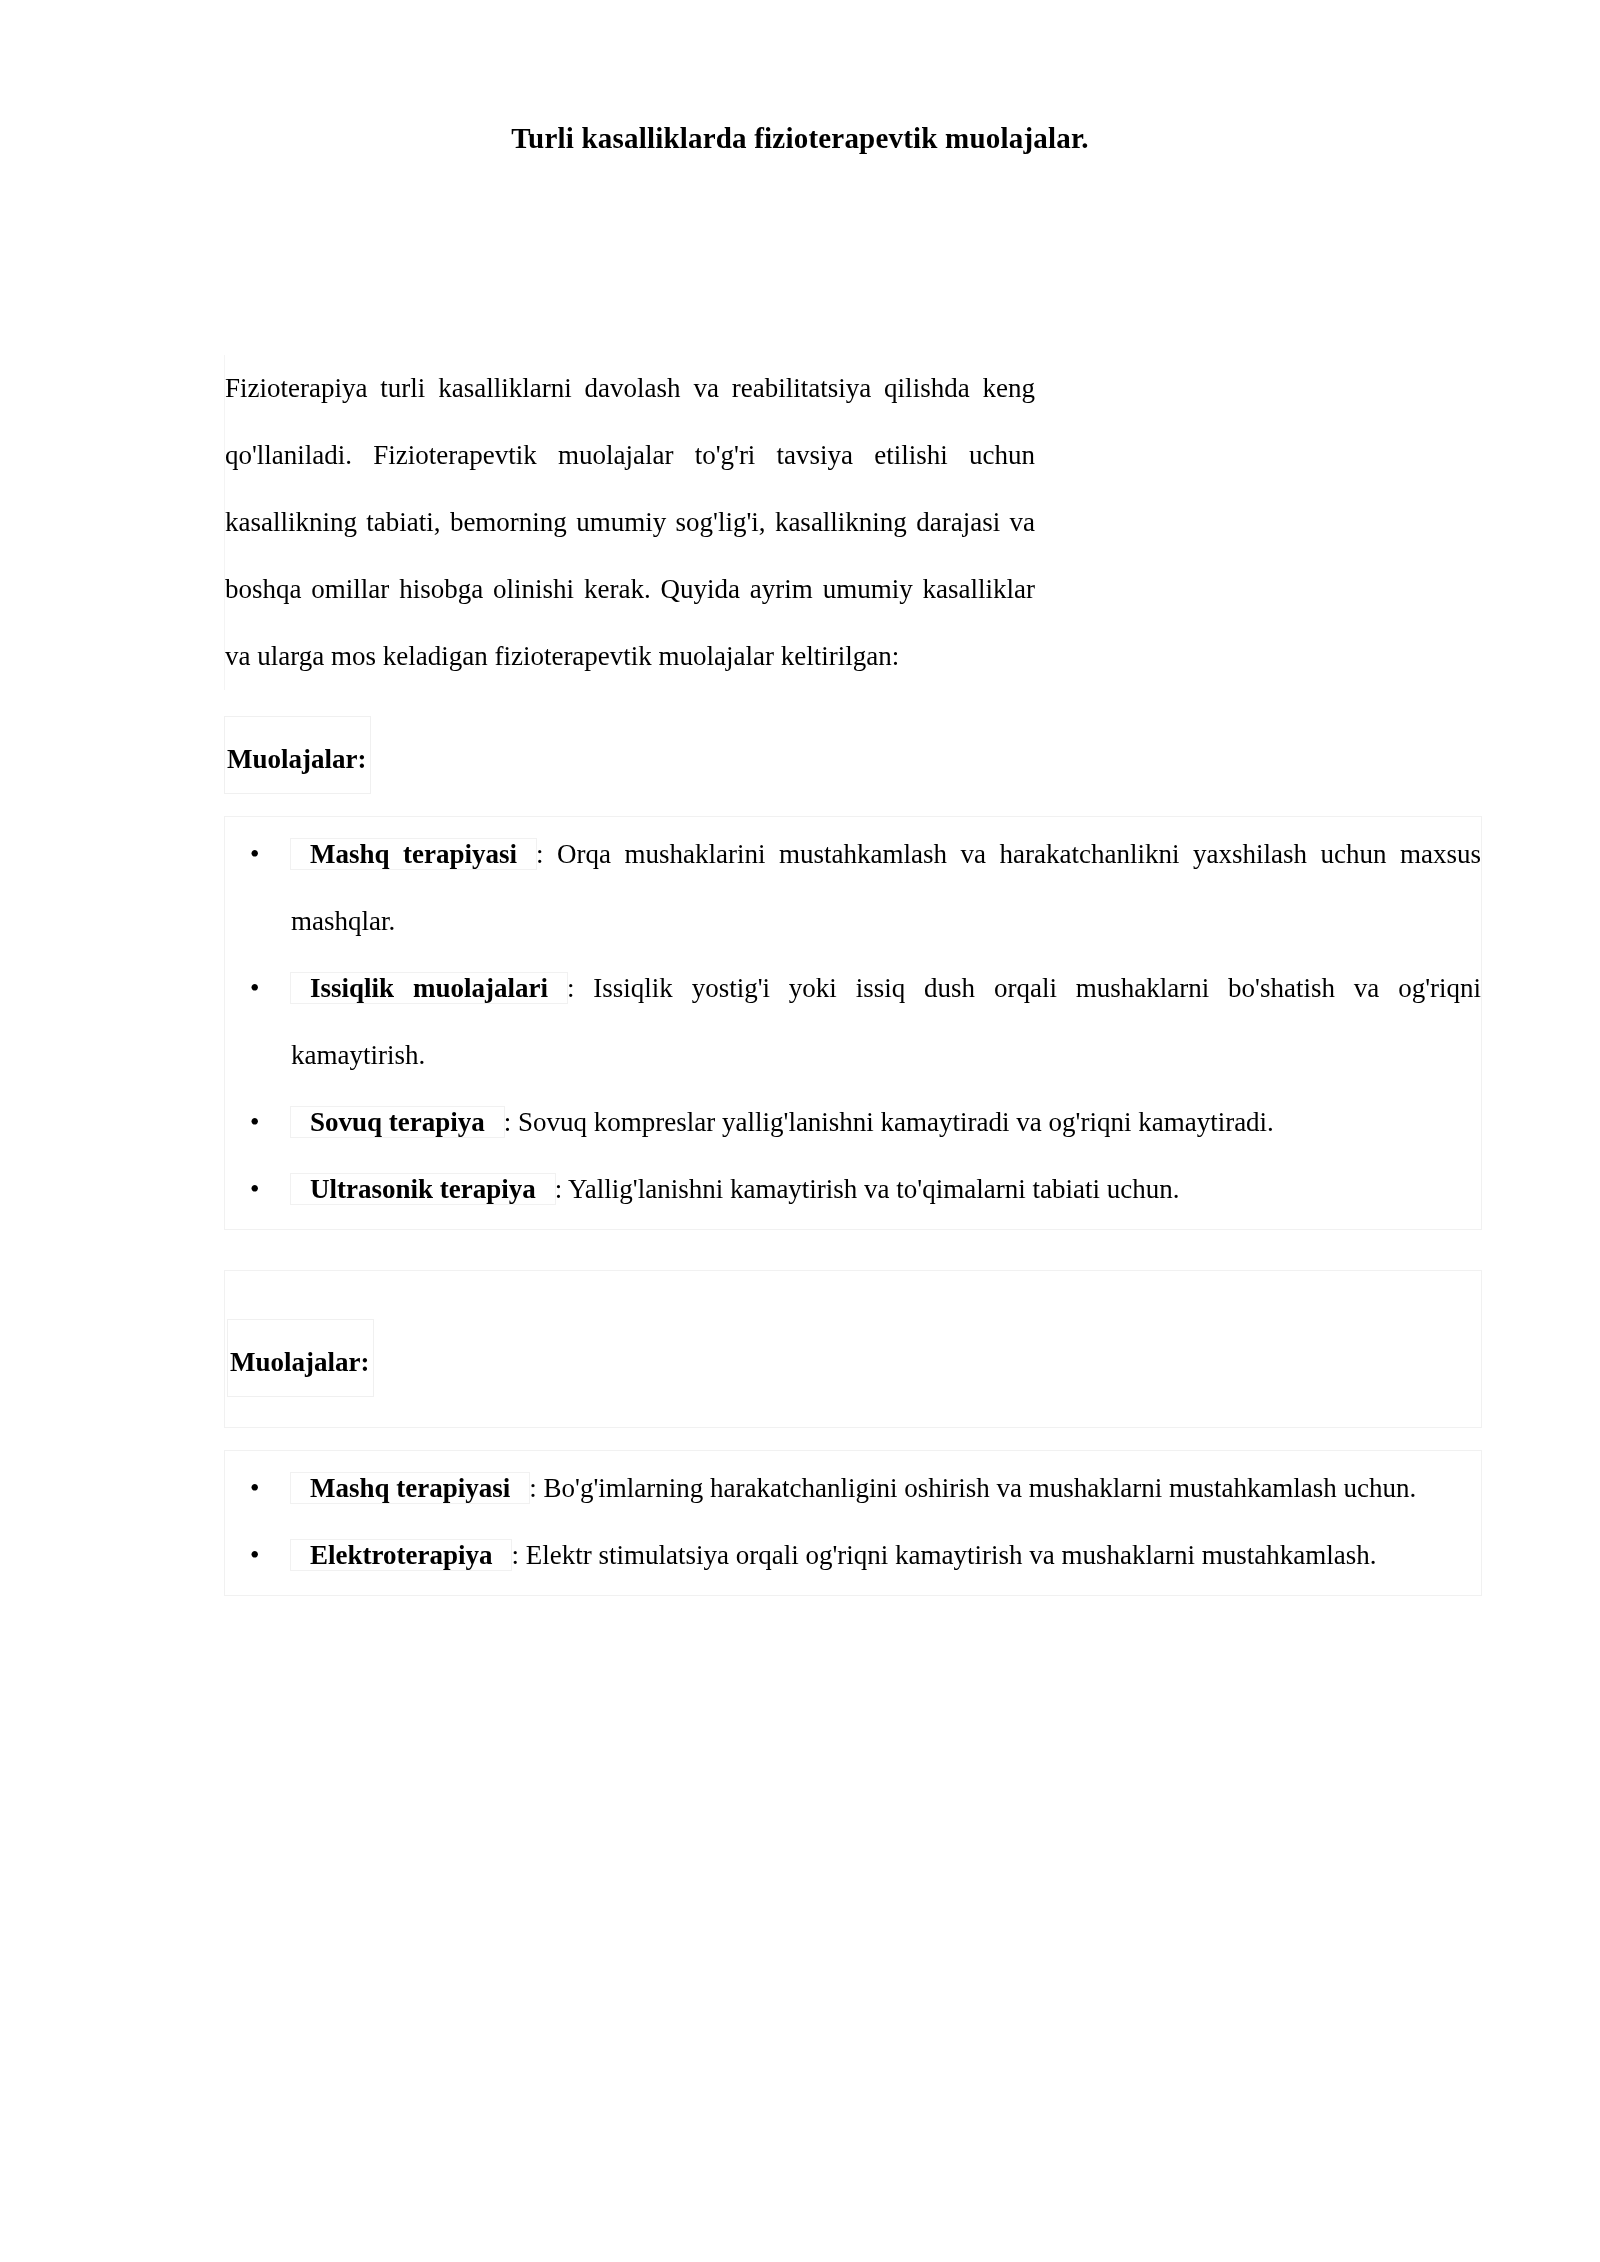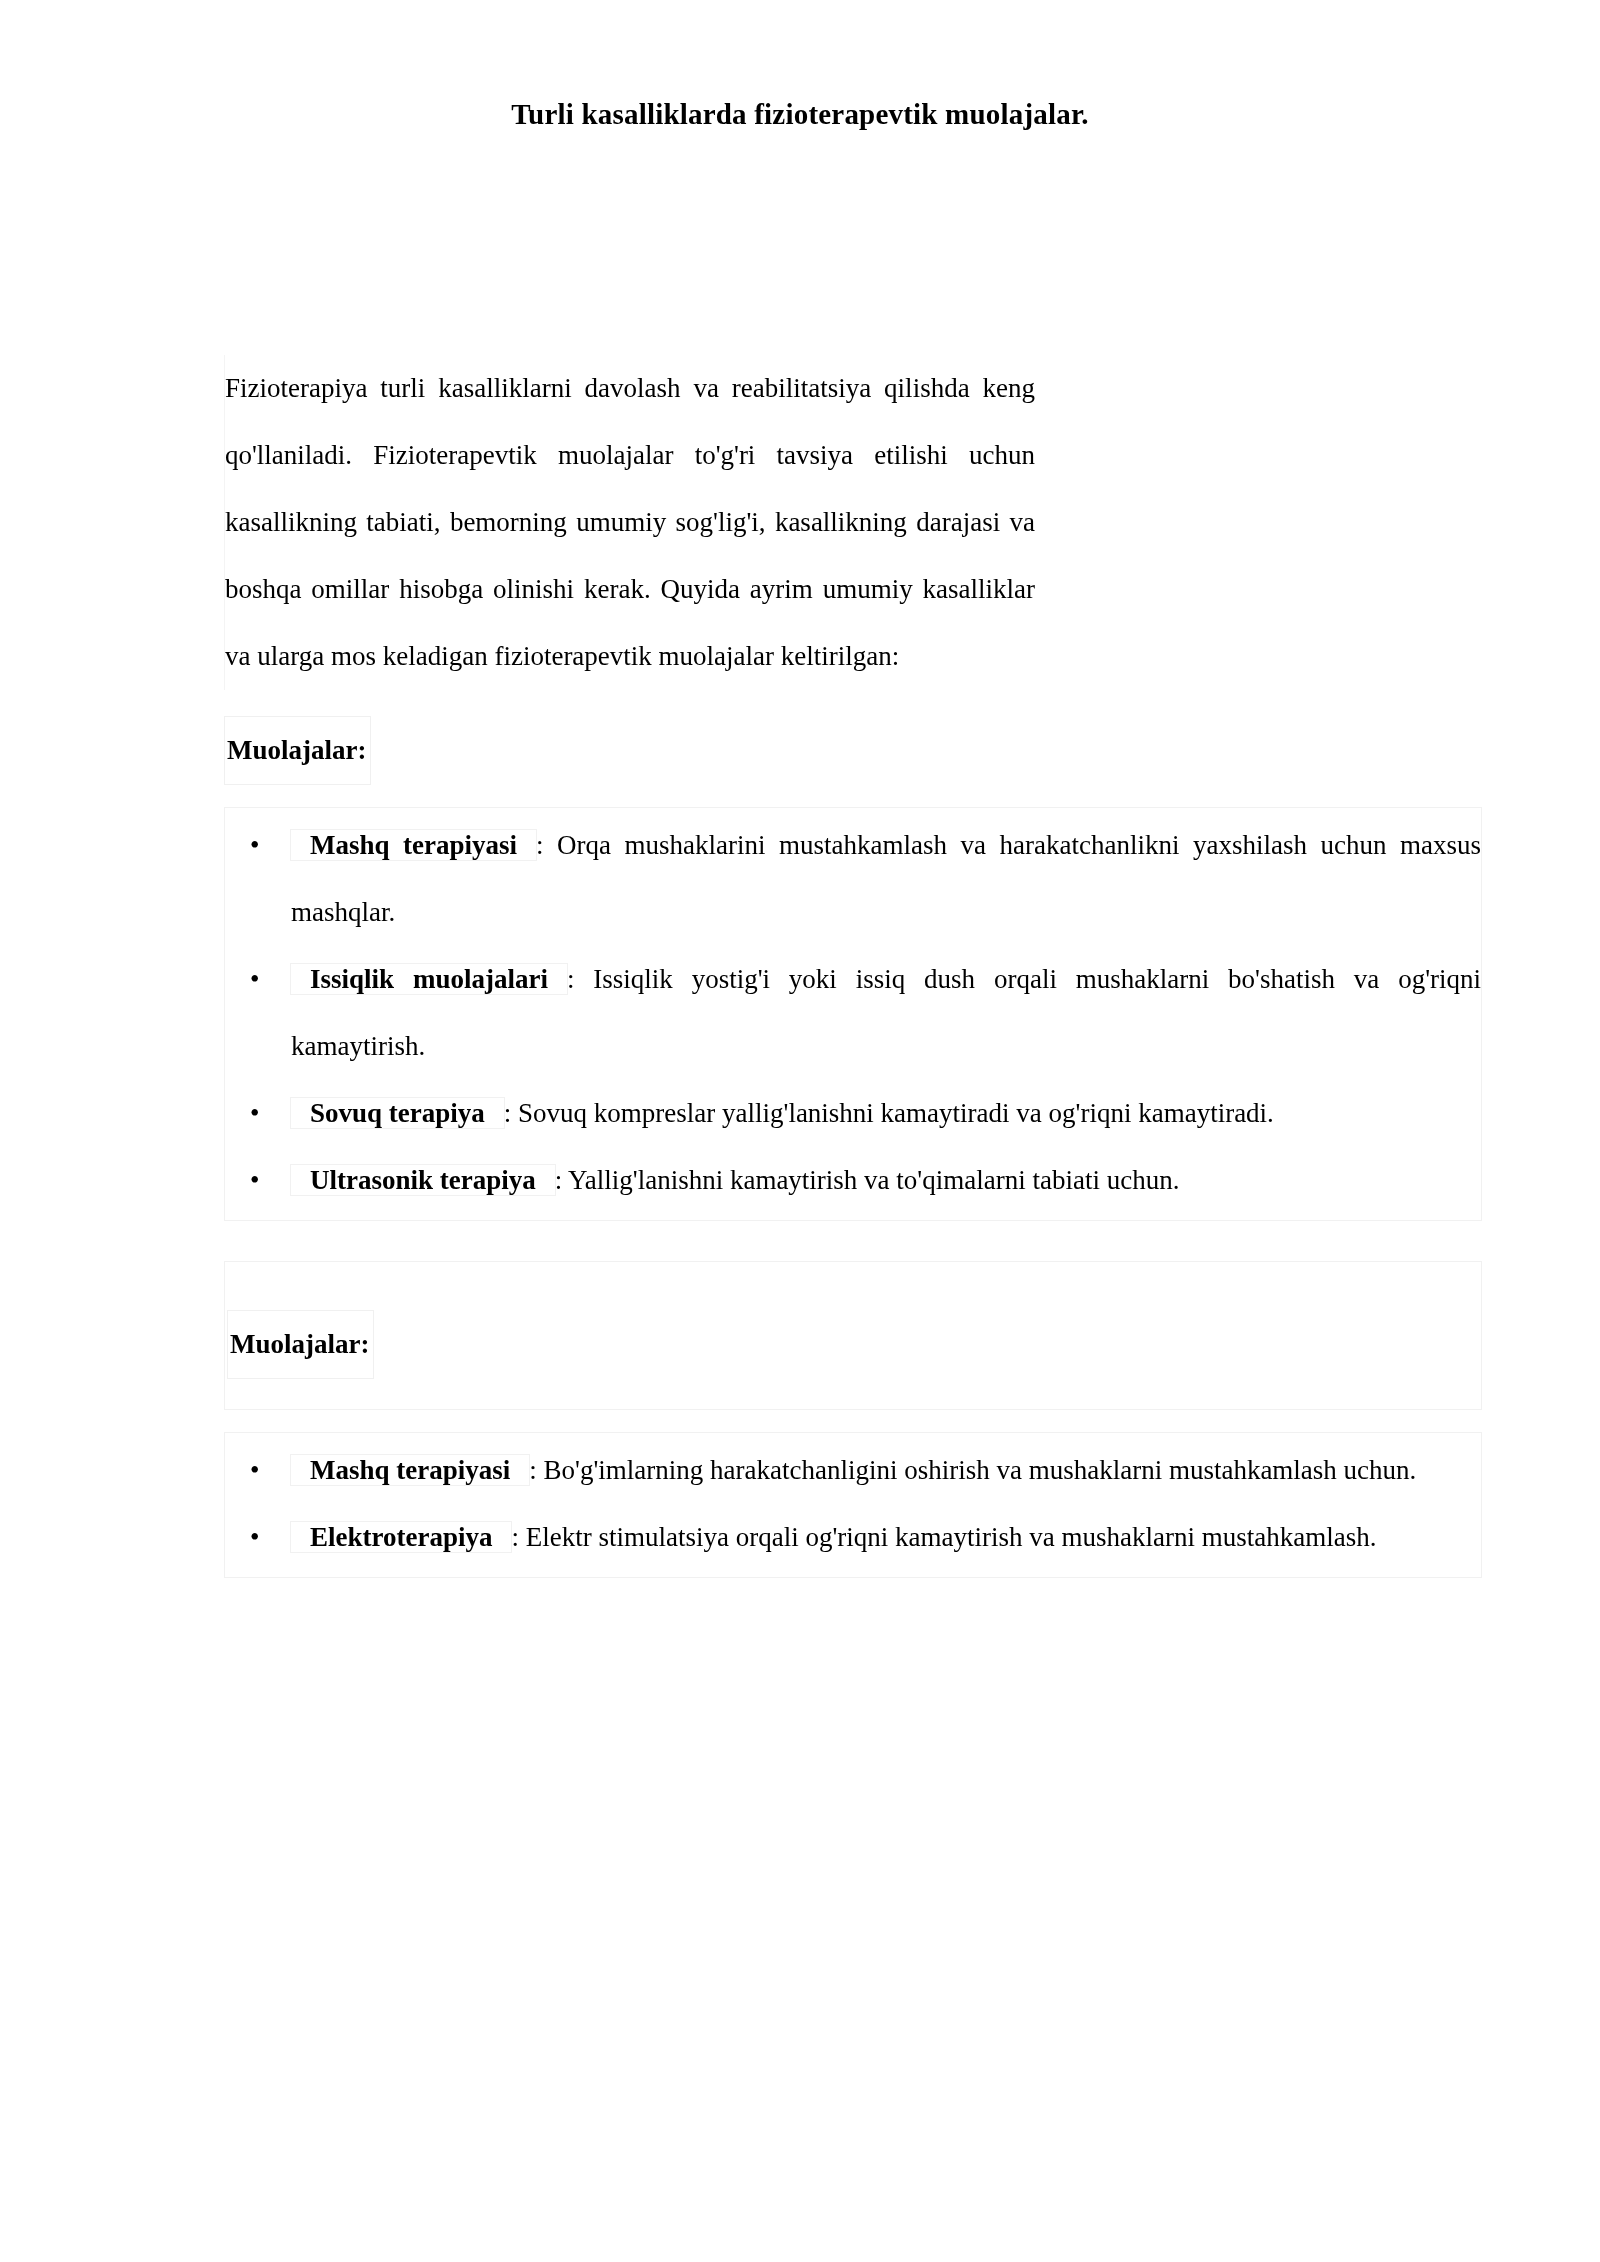--- a/index.html
+++ b/index.html
@@ -24,21 +24,21 @@
     background: #ffffff;
     overflow: hidden;
   }
 
   .doc-title {
     text-align: center;
     font-size: 29px;
     font-weight: bold;
     letter-spacing: 0.2px;
     margin: 0;
-    padding-top: 96px;
+    padding-top: 120px;
     line-height: 1.25;
   }
 
   
   .body-col {
     position: absolute;
     left: 224px;
     top: 355px;
     width: 1258px;
   }
@@ -69,21 +69,21 @@
   }
 
   .spacer-row {
     height: 44px;
   }
 
   .muolajalar-box {
     display: inline-block;
     border: 1px solid #f0f0f0;
     box-sizing: border-box;
-    padding: 0 4px 0 2px;
+    padding: 9px 4px 0 2px;
   }
 
   ul.bullets {
     list-style: none;
     margin: 0;
     padding: 0;
   }
 
   ul.bullets > li {
     position: relative;

